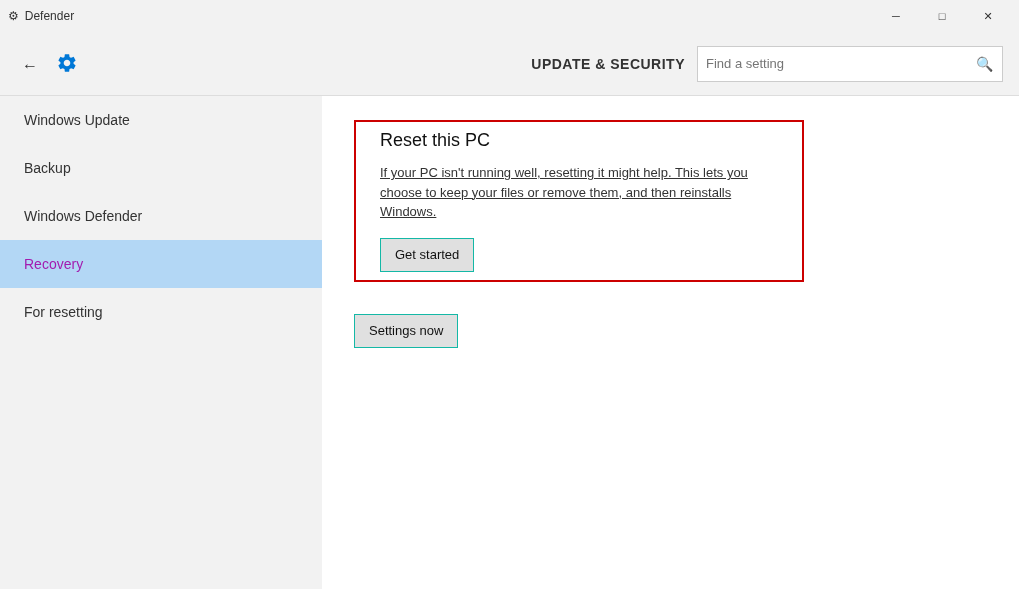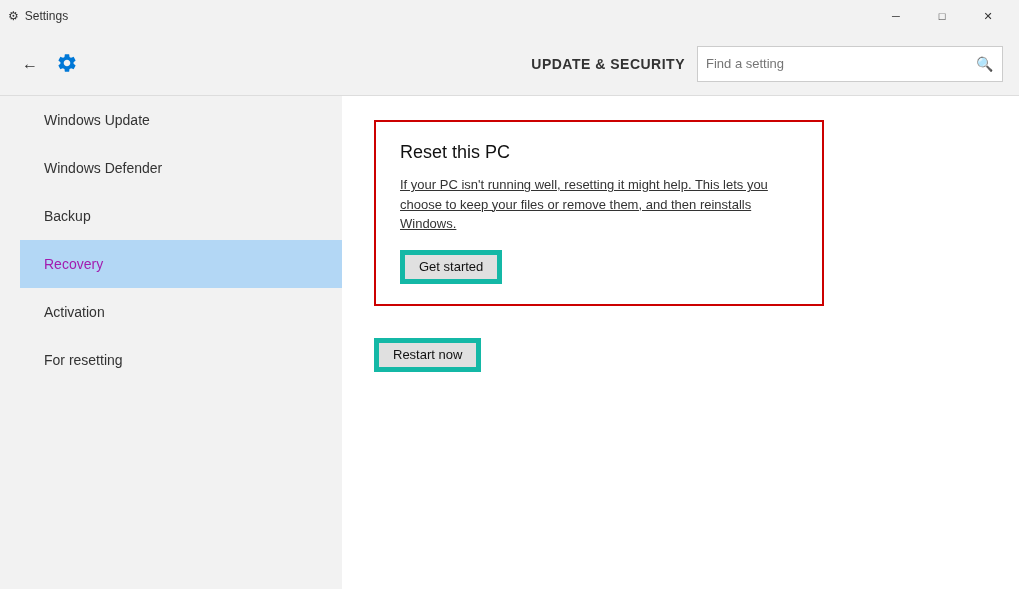--- a/index.html
+++ b/index.html
@@ -97,21 +97,20 @@
     .search-icon-char {
       color: #666;
       font-size: 14px;
     }
 
     
     .main {
       display: flex;
       flex: 1;
       overflow: hidden;
-      margin-left: 20px;
     }
 
     
     .sidebar {
       width: 322px;
       background: #f2f2f2;
       flex-shrink: 0;
       overflow-y: auto;
     }
     .sidebar-item {
@@ -132,59 +131,59 @@
     .content {
       flex: 1;
       background: white;
       padding: 24px 32px;
       overflow-y: auto;
     }
 
     
     .reset-box {
       border: 2px solid #cc0000;
-      padding: 20px 24px;
+      padding: 8px 24px;
       margin-bottom: 32px;
       max-width: 450px;
     }
     .section-title {
       font-size: 18px;
       font-weight: 400;
       color: #111;
       margin-bottom: 12px;
     }
     .section-desc {
       font-size: 13px;
       color: #333;
       line-height: 1.5;
       margin-bottom: 16px;
       text-decoration: underline;
     }
     .btn {
       height: 34px;
       padding: 0 14px;
       background: #e0e0e0;
-      border: 5px solid #14b8a6;
+      border: 1px solid #14b8a6;
       font-size: 13px;
       color: #111;
       cursor: pointer;
       display: inline-flex;
       align-items: center;
     }
 
     
     .advanced-section {}
   </style>
 </head>
 <body>
 
 <div class="titlebar">
   <div class="titlebar-left">
     <span>⚙</span>
-    <span>Settings</span>
+    <span>Defender</span>
   </div>
   <div class="titlebar-controls">
     <button class="titlebar-btn">─</button>
     <button class="titlebar-btn">□</button>
     <button class="titlebar-btn close">✕</button>
   </div>
 </div>
 
 <div class="header">
   <button class="header-back">←</button>
@@ -200,42 +199,39 @@
   </div>
 </div>
 
 <div class="main">
 
   <nav class="sidebar">
     <div class="sidebar-item">
       <span>Windows Update</span>
     </div>
     <div class="sidebar-item">
+      <span>Backup</span>
+    </div>
+    <div class="sidebar-item">
       <span>Windows Defender</span>
-    </div>
-    <div class="sidebar-item">
-      <span>Backup</span>
     </div>
     <div class="sidebar-item active">
       <span>Recovery</span>
-    </div>
-    <div class="sidebar-item">
-      <span>Activation</span>
     </div>
     <div class="sidebar-item">
       <span>For resetting</span>
     </div>
   </nav>
 
   <div class="content">
 
     <div class="reset-box">
       <h2 class="section-title">Reset this PC</h2>
       <p class="section-desc">If your PC isn't running well, resetting it might help. This lets you choose to keep your files or remove them, and then reinstalls Windows.</p>
       <button class="btn">Get started</button>
     </div>
 
     <div class="advanced-section">
-      <button class="btn">Restart now</button>
+      <button class="btn">Settings now</button>
     </div>
 
   </div>
 </div>
 
 </body></html>

